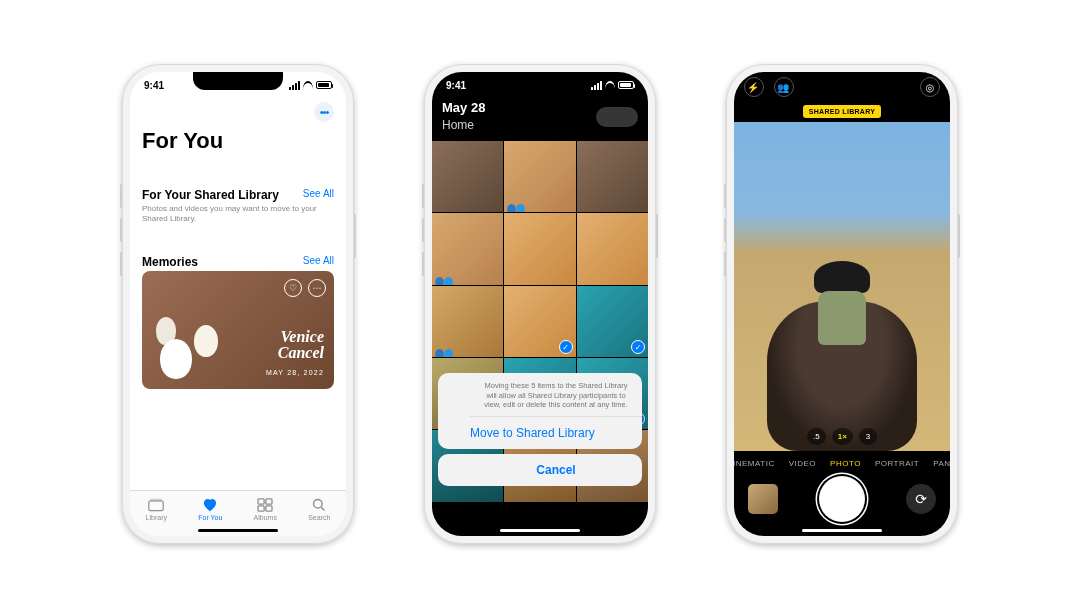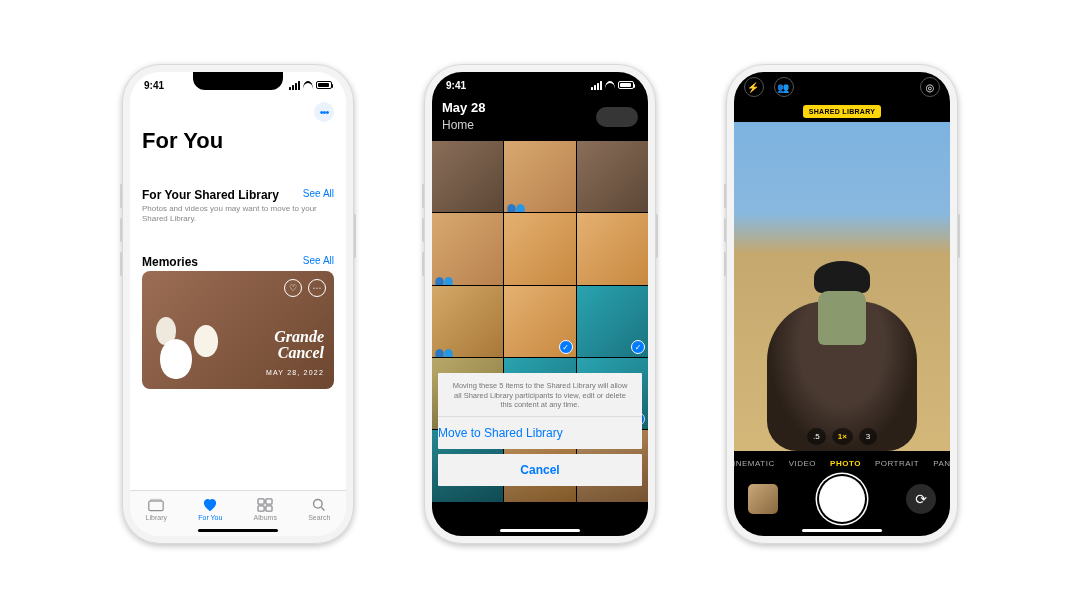--- a/index.html
+++ b/index.html
@@ -122,21 +122,21 @@
   .cell.c1 { background:linear-gradient(135deg,#8a6f5a,#5d4736); }
   .cell.c2 { background:linear-gradient(135deg,#d8a870,#b8814e); }
   .cell.c3 { background:linear-gradient(135deg,#2aa3b0,#1a7480); }
   .cell.c4 { background:linear-gradient(135deg,#e4b070,#c88940); }
   .cell.c5 { background:linear-gradient(135deg,#b8a868,#8a7a40); }
   .cell.c6 { background:linear-gradient(135deg,#d4a868,#a87838); }
   .cell .ppl { position:absolute; left:2px; bottom:2px; width:14px; height:10px; color:#fff; opacity:.9; }
   .cell .chk { position:absolute; right:3px; bottom:3px; width:14px; height:14px; background:#007aff; border:1.5px solid #fff; border-radius:50%; display:flex; align-items:center; justify-content:center; color:#fff; font-size:8px; }
   .dimmer { position:absolute; inset:0; top:auto; height:164px; background:linear-gradient(transparent, rgba(0,0,0,.45)); z-index:30; pointer-events:none; }
   .sheet { position:absolute; left:6px; right:6px; bottom:50px; z-index:40; display:flex; flex-direction:column; gap:5px; }
-  .sheet-card { background:#f2f2f2; border-radius:1px; overflow:hidden; color:#000; }
+  .sheet-card { background:#f2f2f2; border-radius:10px; overflow:hidden; color:#000;padding-left:32px; }
   .sheet-msg { font-size:7.5px; color:#777; text-align:center; padding:8px 10px 6px; line-height:1.3; }
   .sheet-btn { border-top:.5px solid #ddd; text-align:left; padding:9px 0; color:#007aff; font-size:12px; font-weight:500; }
   .sheet-cancel { text-align:center; padding:9px 0; color:#007aff; font-size:12px; font-weight:600; }
 
   
   .phone3 .screen { background:#000; color:#fff; }
   .cam-top { height:30px; display:flex; justify-content:space-between; align-items:center; padding:0 10px; }
   .cam-top .l, .cam-top .r { display:flex; gap:10px; align-items:center; }
   .circ { width:20px; height:20px; border:1.2px solid #555; border-radius:50%; display:flex; align-items:center; justify-content:center; font-size:10px; color:#fff; }
   .circ.y { color:#ffd60a; }
@@ -144,21 +144,21 @@
   .sl-badge { margin:3px auto 0; background:#ffd60a; color:#000; font-size:7px; font-weight:700; padding:3px 6px; border-radius:3px; width:fit-content; letter-spacing:.3px; }
   .vf { flex:1; margin:4px 0 0; position:relative; overflow:hidden; background:linear-gradient(#7db3e0 0%, #89b8df 28%, #c4a86e 40%, #d4b87a 100%); }
   .vf .horse { position:absolute; bottom:0; left:50%; transform:translateX(-50%); width:150px; height:150px; background:radial-gradient(ellipse at 50% 30%, #4a3a32 40%, #2a2018 70%); border-radius:60px 60px 30px 30px; }
   .vf .kid { position:absolute; bottom:80px; left:50%; transform:translateX(-50%); width:68px; height:110px; }
   .vf .kid::before { content:""; position:absolute; top:0; left:50%; transform:translateX(-50%); width:56px; height:32px; background:#1a1a1a; border-radius:50% 50% 8px 8px; }
   .vf .kid::after { content:""; position:absolute; top:30px; left:50%; transform:translateX(-50%); width:48px; height:54px; background:#8a9a6e; border-radius:10px 10px 6px 6px; }
   .zoom-row { position:absolute; bottom:6px; left:50%; transform:translateX(-50%); display:flex; gap:6px; }
   .zoom-row span { background:rgba(0,0,0,.5); color:#fff; font-size:8px; padding:4px 6px; border-radius:50%; min-width:18px; text-align:center; }
   .zoom-row span.on { color:#ffd60a; font-weight:600; }
   .modes { display:flex; justify-content:center; gap:14px; padding:8px 0 4px; font-size:8px; letter-spacing:.5px; color:#aaa; overflow:hidden; }
-  .modes span.on { color:#ffd60a; font-weight:700; }
+  .modes span.on { color:#ffd60a; font-weight:400; }
   .cam-bot { height:64px; display:flex; justify-content:space-between; align-items:center; padding:0 14px 10px; }
   .thumb { width:30px; height:30px; border-radius:5px; background:linear-gradient(135deg,#c8a878,#8a6840); }
   .shutter { width:46px; height:46px; border-radius:50%; background:#fff; box-shadow:0 0 0 2px #000, 0 0 0 3.5px #fff; }
   .flip { width:30px; height:30px; border-radius:50%; background:#2a2a2a; display:flex; align-items:center; justify-content:center; color:#fff; font-size:14px; }
 </style>
 </head>
 <body>
 
 <div class="phone">
   <div class="screen">
@@ -192,21 +192,21 @@
       <h2>Memories</h2>
       <span class="see-all">See All</span>
     </div>
     <div class="mem">
       <div class="egg"></div>
       <div class="icons">
         <span>♡</span>
         <span>⋯</span>
       </div>
       <div class="txt">
-        <b>Grande</b>
+        <b>Venice</b>
         <b>Cancel</b>
         <small>MAY 28, 2022</small>
       </div>
     </div>
 
     <div class="tabbar">
       <div class="tab">
         <span class="ic">
             <svg viewBox="0 0 20 16" fill="none" stroke="currentColor" stroke-width="1.5">
               <rect x="1" y="3" width="18" height="12" rx="2"></rect>

